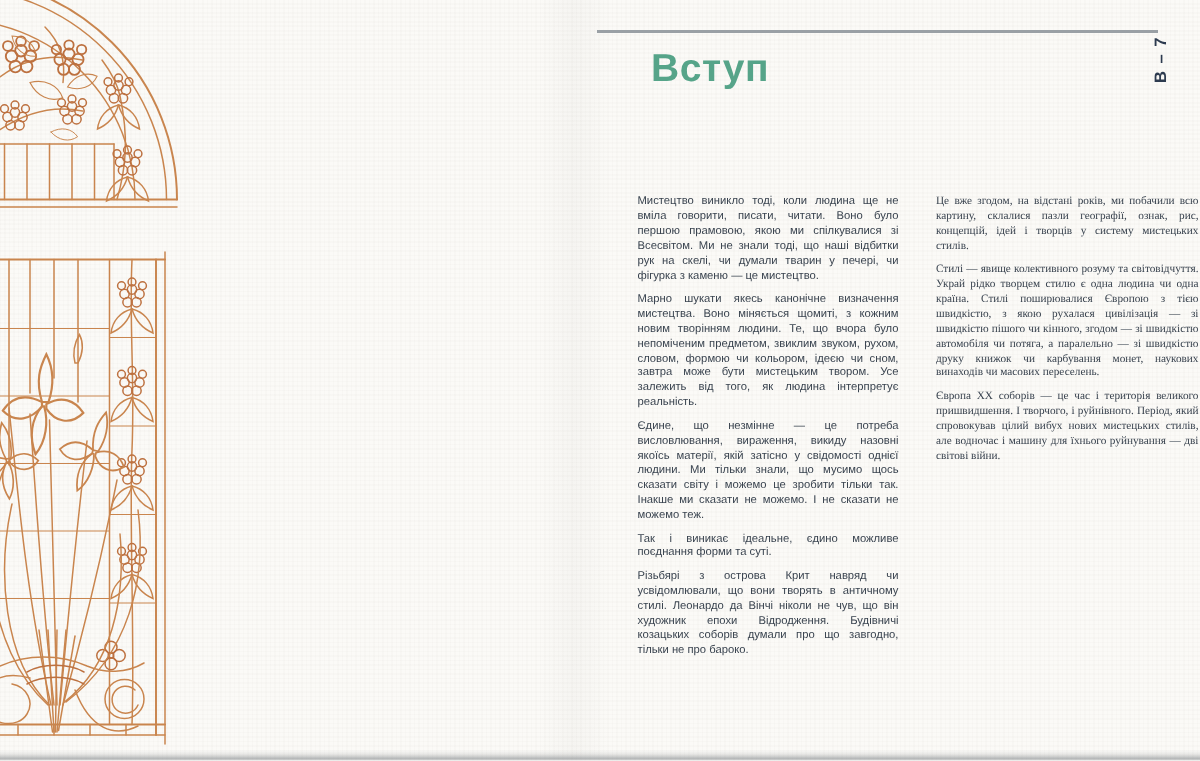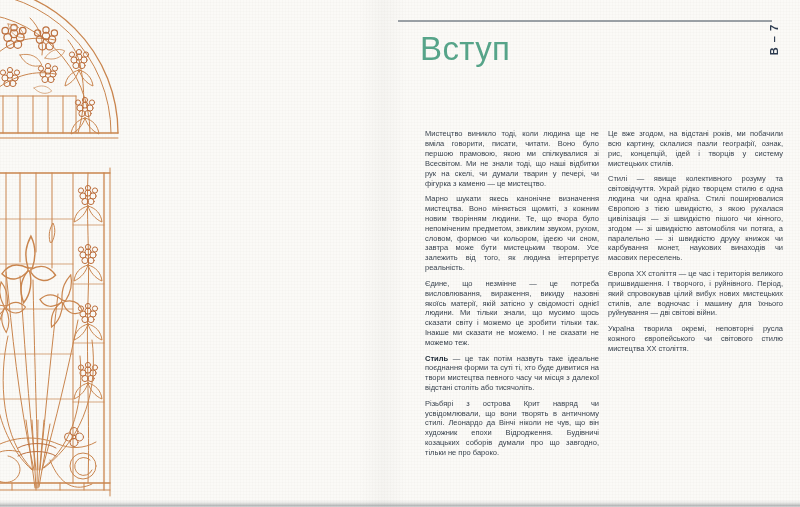--- a/index.html
+++ b/index.html
@@ -21,27 +21,27 @@
   .lnf{stroke:var(--glass,#c9854e);fill:none;stroke-width:1.3;stroke-linecap:round;}
   .lnd{stroke:var(--glass-dark,#bd7140);fill:none;stroke-width:1;stroke-linecap:round;}
   .rule{position:absolute;left:18px;top:20px;width:374px;height:2px;background:var(--rule,#9aa0a5);}
   .marker{
     position:absolute;left:388px;top:24px;
     writing-mode:vertical-rl;transform:rotate(180deg);
     font-size:11px;font-weight:700;letter-spacing:1px;color:var(--marker,#2d3b4f);
     white-space:nowrap;
   }
   .title{
-    position:absolute;left:40px;top:30px;margin:0;
-    font-size:33px;font-weight:400;letter-spacing:0.4px;color:var(--accent-green,#56a489);
+    position:absolute;left:54px;top:30px;margin:0;
+    font-size:26px;font-weight:700;letter-spacing:0.4px;color:var(--accent-green,#56a489);
   }
   .col{position:absolute;top:129px;width:174px;font-size:7.5px;line-height:9.9px;
     color:var(--text,#39434f);text-align:justify;}
   .colL{left:45px;}
-  .colR{left:228px;width:175px;}
+  .colR{left:244px;width:175px;font-family:Liberation Serif, serif;}
   .col p{margin:0 0 5.5px 0;}
   .col .lead{font-weight:700;color:var(--lead,#232e3a);}
   .bottom-edge{position:absolute;left:0;bottom:0;width:800px;height:7px;
     background:linear-gradient(to bottom, rgba(0,0,0,0) 0%, rgba(130,134,138,0.18) 45%, rgba(125,130,134,0.55) 80%, rgba(150,154,158,0.35) 100%);}
 </style>
 </head>
 <body>
 
 <div class="canvas">
 
@@ -191,34 +191,33 @@
 
     <div class="col colL">
 
         <p><span>Мистецтво виникло тоді, коли людина ще не вміла говорити, писати, читати. Воно було першою прамовою, якою ми спілкувалися зі Всесвітом. Ми не знали тоді, що наші відбитки рук на скелі, чи думали тварин у печері, чи фігурка з каменю — це мистецтво.</span></p>
 
         <p><span>Марно шукати якесь канонічне визначення мистецтва. Воно міняється щомиті, з кожним новим творінням людини. Те, що вчора було непоміченим предметом, звиклим звуком, рухом, словом, формою чи кольором, ідеєю чи сном, завтра може бути мистецьким твором. Усе залежить від того, як людина інтерпретує реальність.</span></p>
 
 
         <p><span>Єдине, що незмінне — це потреба висловлювання, вираження, викиду назовні якоїсь матерії, якій затісно у свідомості однієї людини. Ми тільки знали, що мусимо щось сказати світу і можемо це зробити тільки так. Інакше ми сказати не можемо. І не сказати не можемо теж.</span></p>
 
-
-        <p><span class="lead">Стиль</span><span> — це так потім назвуть таке ідеальне поєднання форми та суті ті, хто буде дивитися на твори мистецтва певного часу чи місця з далекої відстані століть або тисячоліть.</span></p>
+        <p><span>Так і виникає ідеальне, єдино можливе поєднання форми та суті.</span></p>
+
 
         <p><span>Різьбярі з острова Крит навряд чи усвідомлювали, що вони творять в античному стилі. Леонардо да Вінчі ніколи не чув, що він художник епохи Відродження. Будівничі козацьких соборів думали про що завгодно, тільки не про бароко.</span></p>
       </div>
 
     <div class="col colR">
 
         <p><span>Це вже згодом, на відстані років, ми побачили всю картину, склалися пазли географії, ознак, рис, концепцій, ідей і творців у систему мистецьких стилів.</span></p>
 
         <p><span>Стилі — явище колективного розуму та світовідчуття. Украй рідко творцем стилю є одна людина чи одна країна. Стилі поширювалися Європою з тією швидкістю, з якою рухалася цивілізація — зі швидкістю пішого чи кінного, згодом — зі швидкістю автомобіля чи потяга, а паралельно — зі швидкістю друку книжок чи карбування монет, наукових винаходів чи масових переселень.</span></p>
 
-        <p><span>Європа XX століття — це час і територія великого пришвидшення. І творчого, і руйнівного. Період, який спровокував цілий вибух нових мистецьких стилів, але водночас і машину для їхнього руйнування — дві світові війни.</span></p>
-
-
-        <p><span>Україна творила окремі, неповторні русла кожного європейського чи світового стилю мистецтва XX століття.</span></p>
+        <p><span>Європа XX соборів — це час і територія великого пришвидшення. І творчого, і руйнівного. Період, який спровокував цілий вибух нових мистецьких стилів, але водночас і машину для їхнього руйнування — дві світові війни.</span></p>
+
+
 
       </div>
   </div>
 
   <div class="bottom-edge"></div>
 </div>
 
 </body></html>

